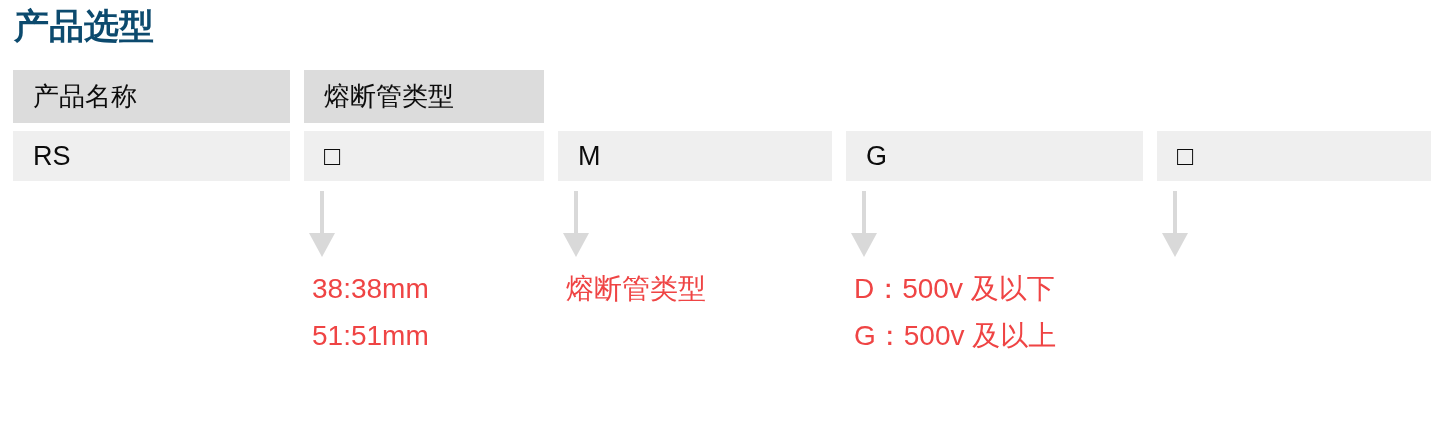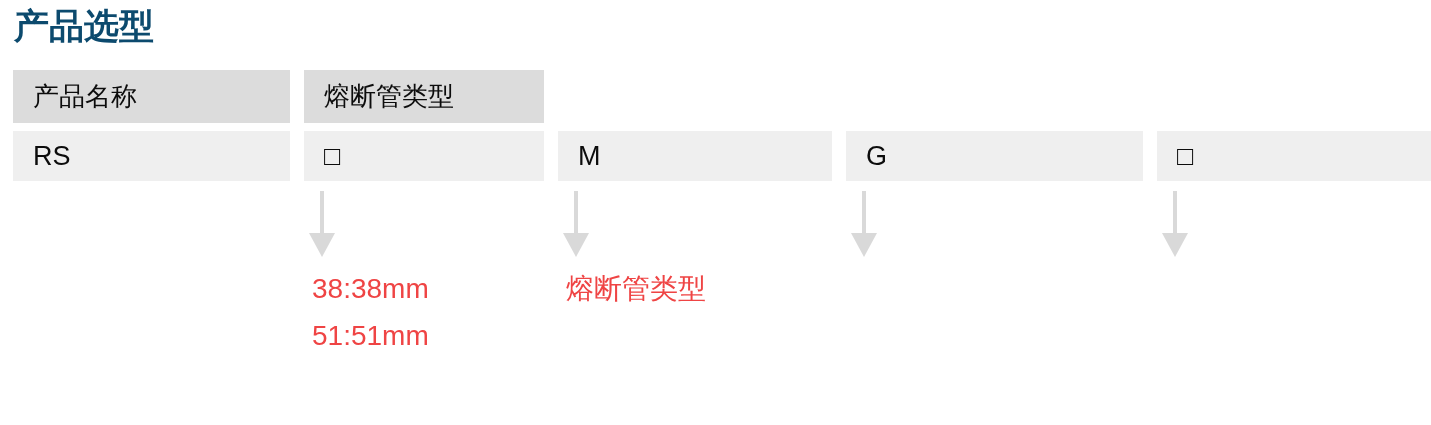--- a/index.html
+++ b/index.html
@@ -109,13 +109,17 @@
 
 <div class="grid options-row">
   <div class="options-cell"></div>
   <div class="options-cell">
     <div class="option-line">38:38mm</div>
     <div class="option-line">51:51mm</div>
   </div>
   <div class="options-cell">
     <div class="option-line">熔断管类型</div>
   </div>
+  <div class="options-cell">
+    <div class="option-line">D：500v 及以下</div>
+    <div class="option-line">G：500v 及以上</div>
+  </div>
 </div>
 
 </body></html>

